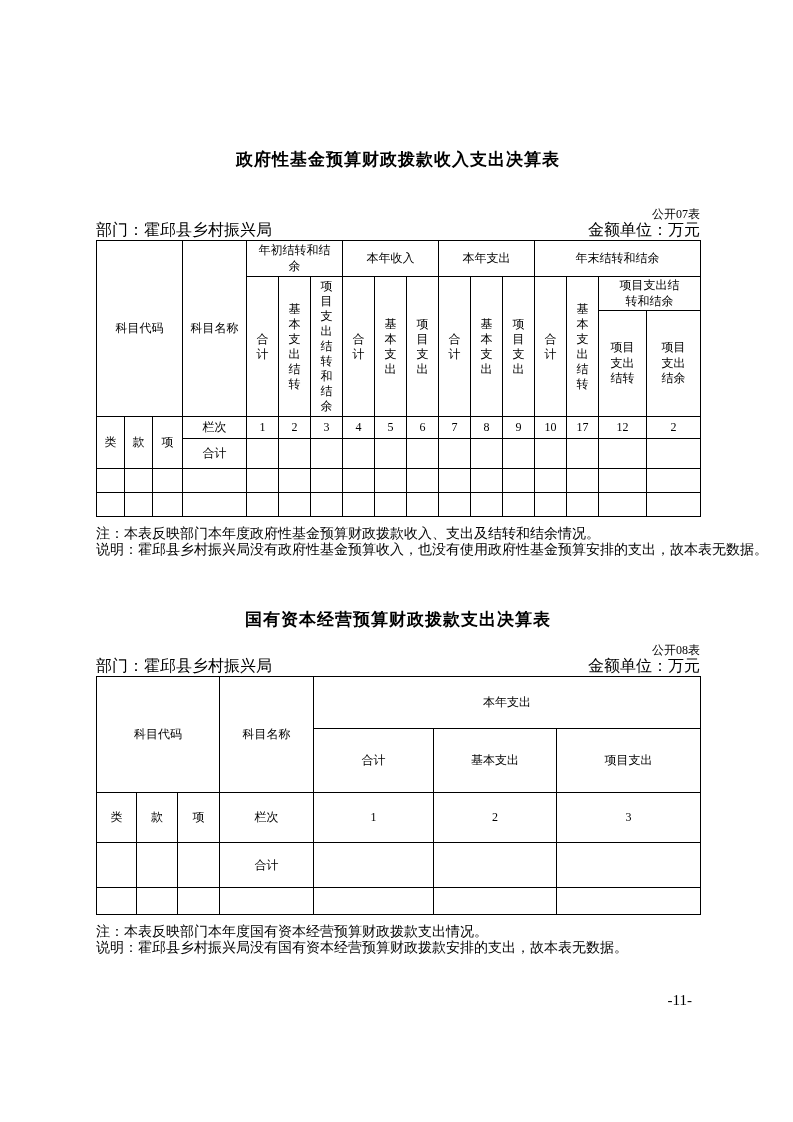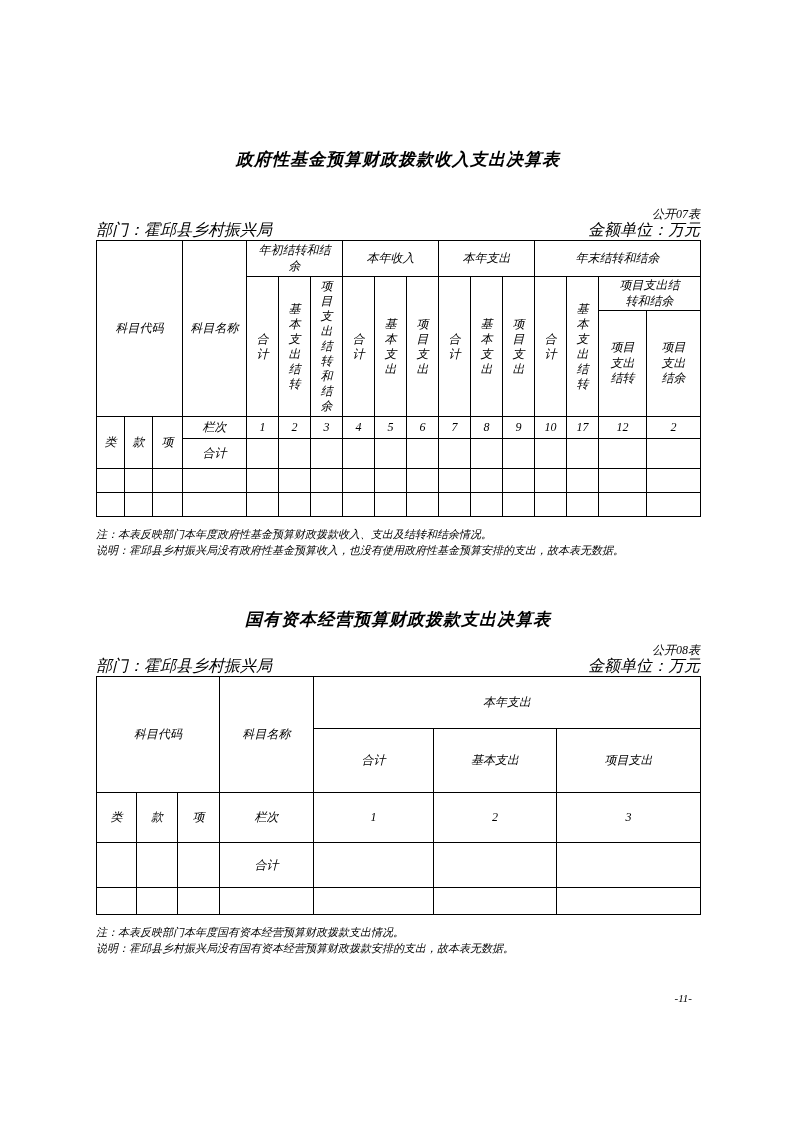--- a/index.html
+++ b/index.html
@@ -1,38 +1,38 @@
 <!DOCTYPE html>
 <html><head>
 <meta charset="utf-8">
 <style>
   html,body{margin:0;padding:0;}
   body{width:793px;height:1122px;background:#ffffff;color:#000;font-family:"Liberation Serif",serif;}
-  .page{position:relative;width:793px;height:1122px;overflow:hidden;background:#ffffff;font-style:italic;}
+  .page{position:relative;width:793px;height:1122px;overflow:hidden;background:#ffffff;}
   .content{width:604px;margin-left:96px;}
   .doc-title{font-family:"Liberation Sans",sans-serif;font-weight:bold;text-align:center;font-size:17px;line-height:24px;letter-spacing:1px;}
   .t1-title{padding-top:148px;}
   .t2-title{margin-top:50px;}
   .code-line{text-align:right;font-size:12px;line-height:16px;}
   .t1-code{margin-top:34px;}
   .t2-code{margin-top:10px;}
   .meta-line{display:flex;justify-content:space-between;font-size:16px;line-height:16px;margin-bottom:2px;}
   table{border-collapse:collapse;table-layout:fixed;width:604px;}
   td{border:1px solid #000;text-align:center;vertical-align:middle;font-size:12px;padding:0;overflow:hidden;}
   .blk{display:inline-block;word-break:break-all;line-height:1.3;text-align:center;}
   .v{width:1.15em;line-height:1.25;}
   .w2{width:2.3em;}
   .w5{width:5.2em;}
   .w6{width:6.2em;}
   tr.r36{height:36px;} tr.r34{height:34px;} tr.r106{height:106px;} tr.r22{height:22px;}
   tr.r30{height:30px;} tr.r24{height:24px;}
   tr.r52{height:52px;} tr.r64{height:64px;} tr.r50{height:50px;} tr.r45{height:45px;} tr.r27{height:27px;}
-  .notes{font-size:11px;line-height:16px;margin-top:9px;}
+  .notes{font-size:14px;line-height:16px;margin-top:9px;}
   .notes div{white-space:nowrap;}
-  .pagenum{font-size:11px;text-align:right;padding-right:8px;margin-top:36px;font-family:"Liberation Serif",serif;}
+  .pagenum{font-size:15px;text-align:right;padding-right:8px;margin-top:36px;font-family:"Liberation Serif",serif;}
 </style>
 </head>
 <body>
 
 <div class="page">
   <div class="content">
 
     <div class="doc-title t1-title">政府性基金预算财政拨款收入支出决算表</div>
     <div class="code-line t1-code">公开07表</div>
     <div class="meta-line">

